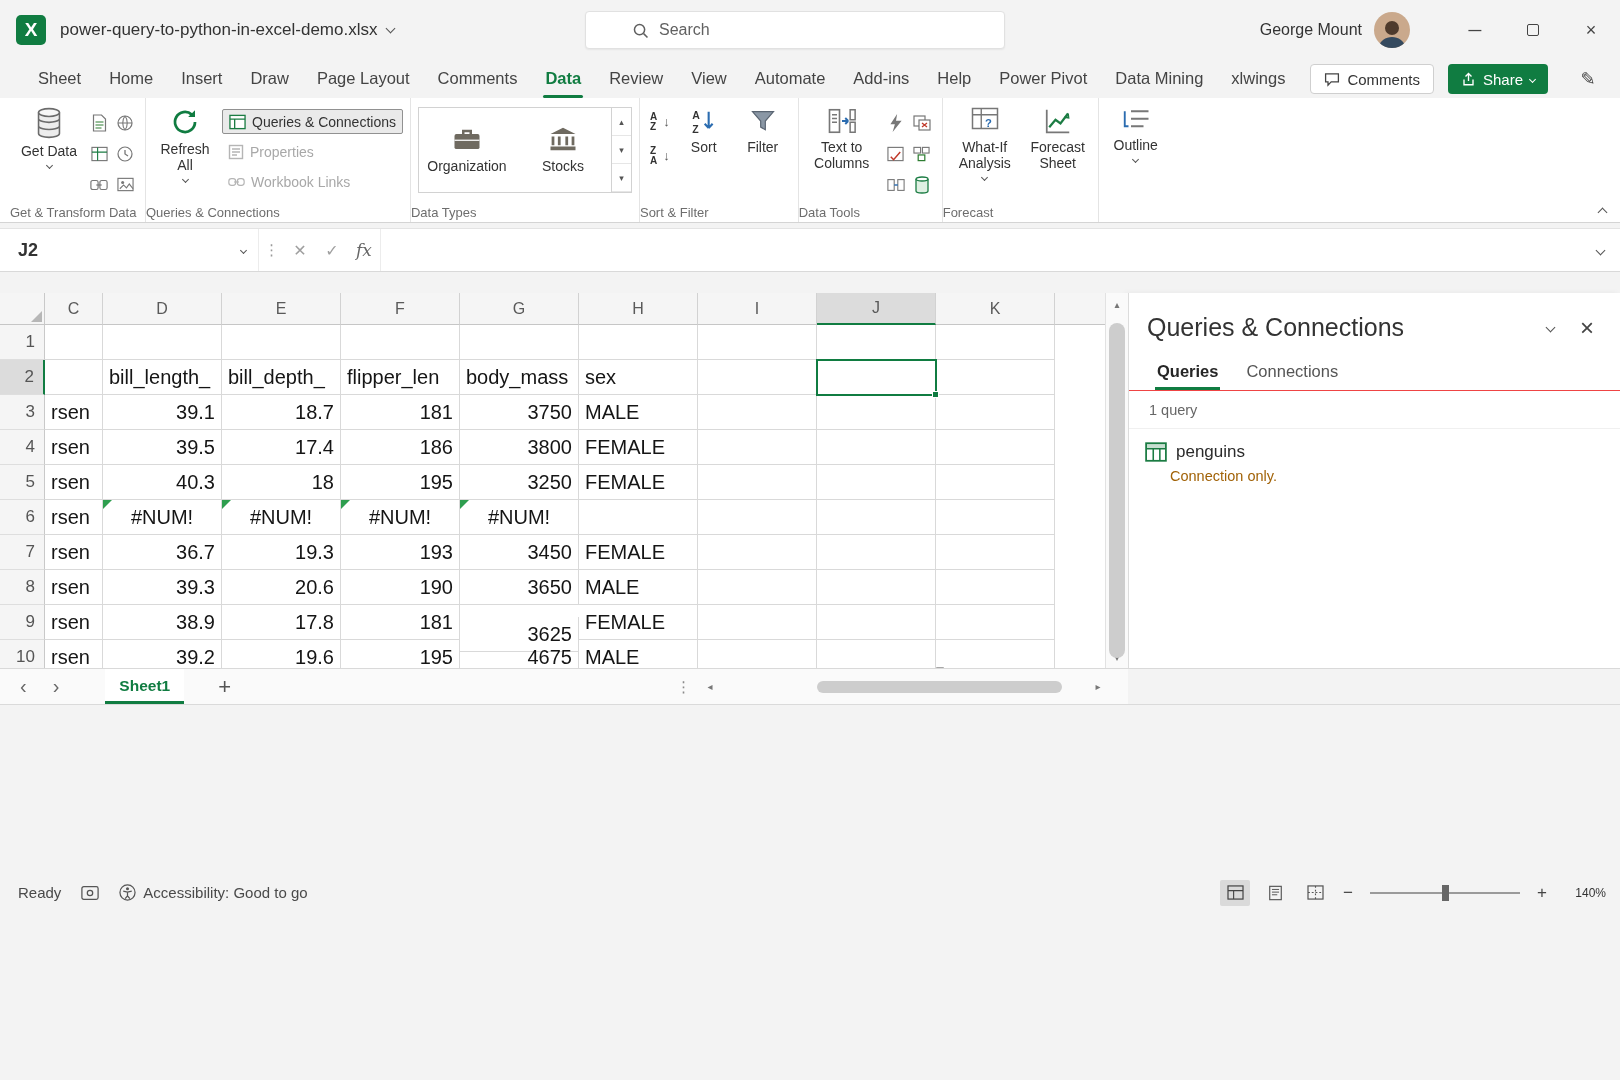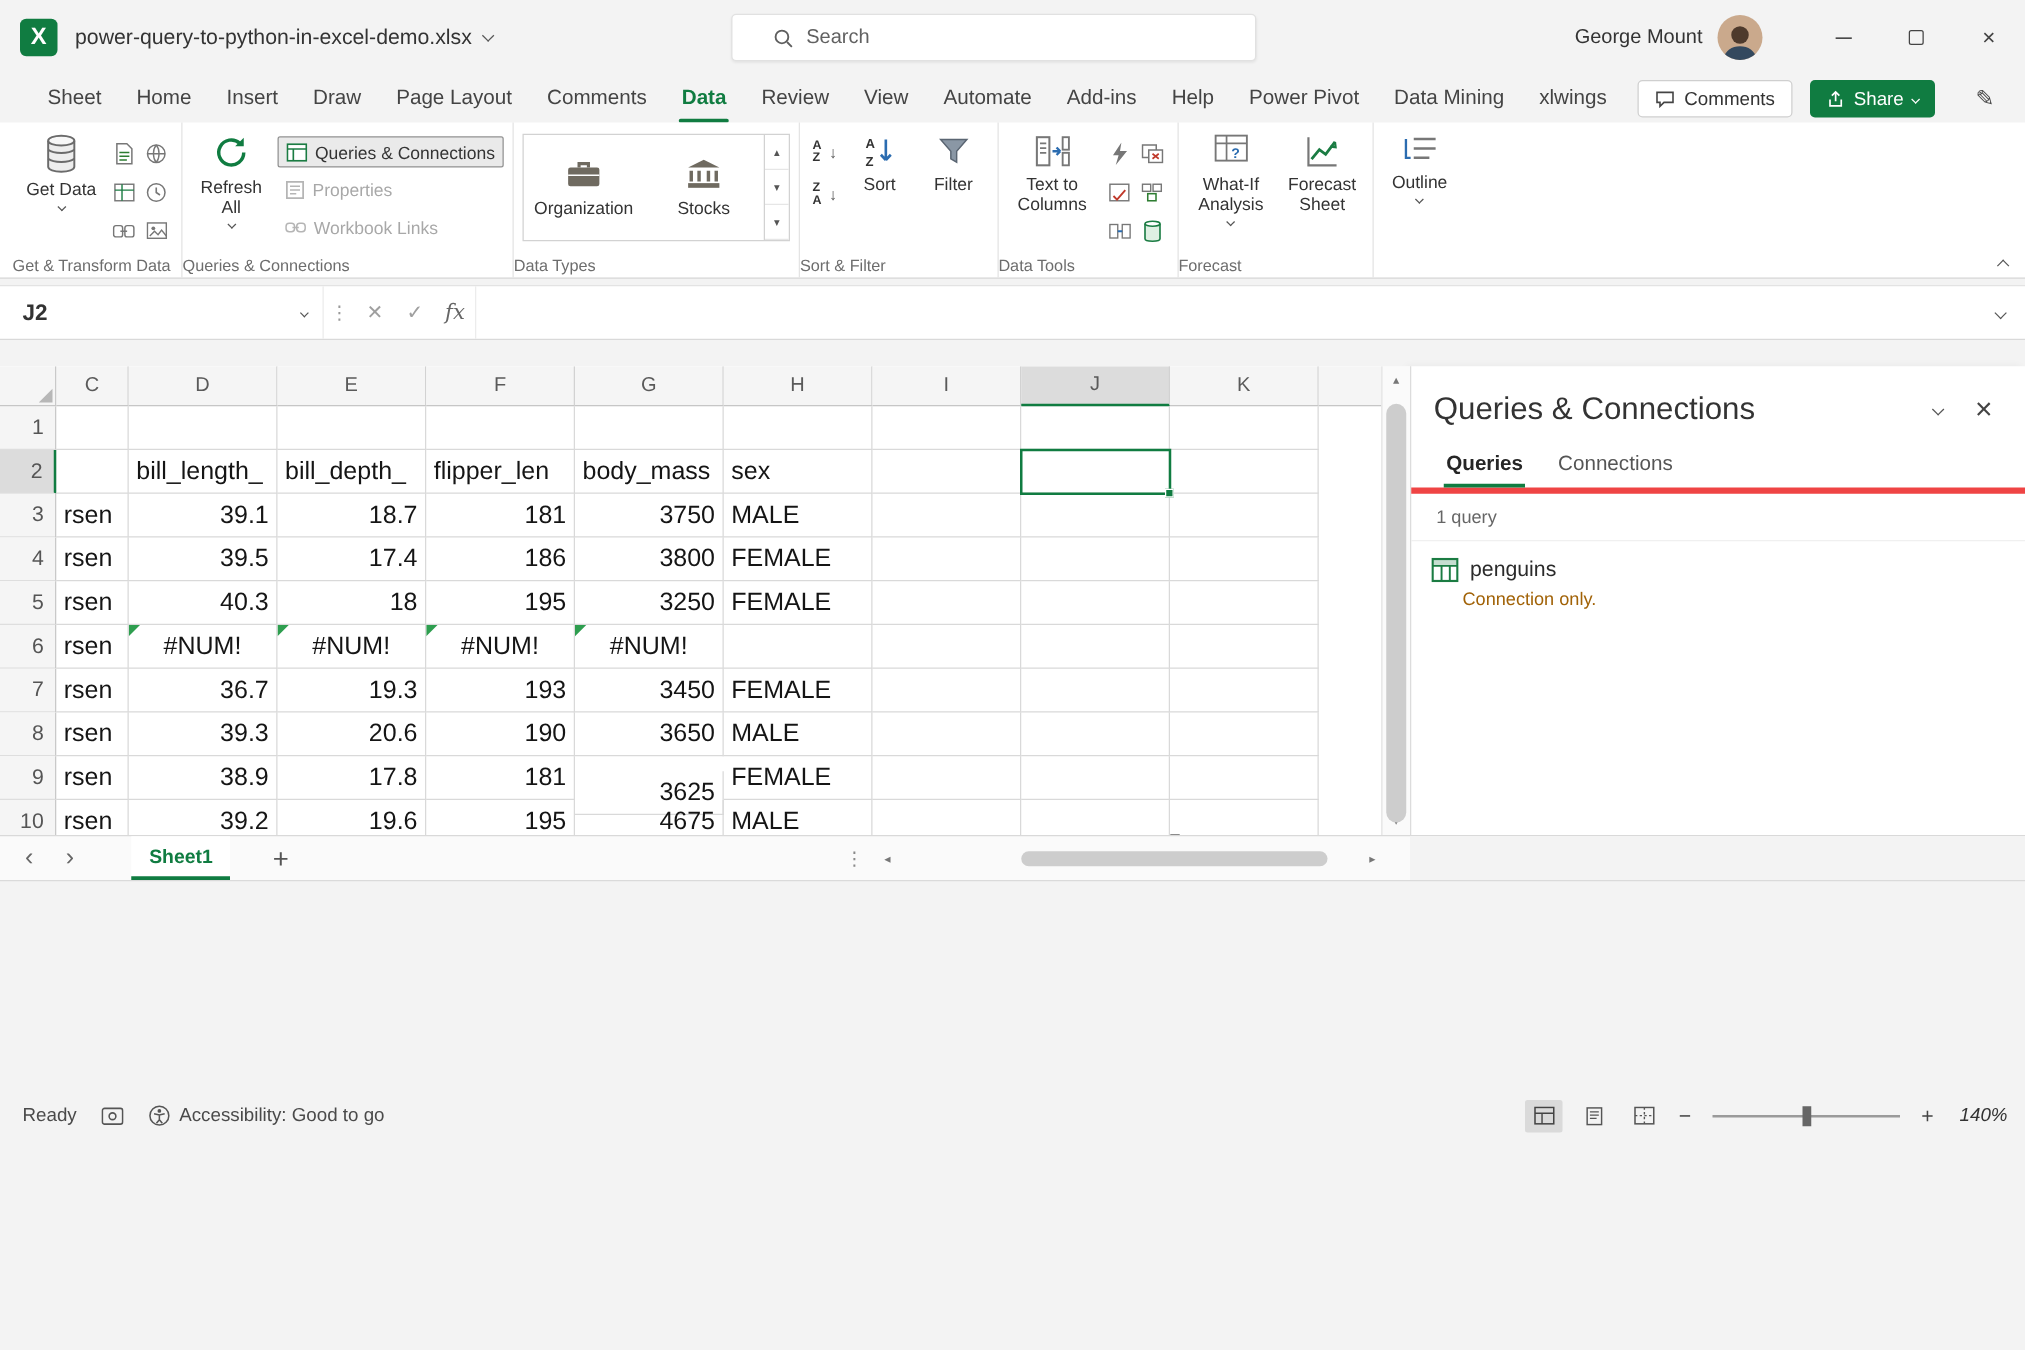--- a/index.html
+++ b/index.html
@@ -8,21 +8,21 @@
   .app { display:flex; flex-direction:column; width:1620px; height:1080px; }
 
   
   .titlebar { height:60px; background:#f3f3f3; display:flex; align-items:center; position:relative; flex:0 0 auto; }
   .excel-logo { width:30px; height:30px; margin-left:16px; background:#107C41; border-radius:5px; color:#fff; font-weight:bold; font-size:19px; display:flex; align-items:center; justify-content:center; }
   .filename { margin-left:14px; font-size:17px; color:#333; }
   .chv { display:inline-block; width:7px; height:7px; border-right:1.6px solid #555; border-bottom:1.6px solid #555; transform:rotate(45deg); }
   .chv.sm { width:5px; height:5px; }
   .chv.up { transform:rotate(-135deg); }
   .fn-chv { margin-left:10px; margin-top:-3px; }
-  .searchbox { position:absolute; left:585px; top:11px; width:420px; height:38px; background:#fff; border:1px solid #e1e1e1; border-radius:4px; display:flex; align-items:center; gap:10px; padding-left:32px; box-shadow:0 1px 2px rgba(0,0,0,.06); }
+  .searchbox { position:absolute; left:585px; top:11px; width:420px; height:38px; background:#fff; border:1px solid #e1e1e1; border-radius:4px; display:flex; align-items:center; gap:10px; padding-left:46px; box-shadow:0 1px 2px rgba(0,0,0,.06); }
   .searchbox span { color:#616161; font-size:16px; }
   .user-block { position:absolute; right:210px; display:flex; align-items:center; gap:12px; }
   .user-block .uname { font-size:16px; color:#333; }
   .avatar { width:36px; height:36px; border-radius:50%; overflow:hidden; background:#caa98c; display:flex; align-items:flex-end; justify-content:center; }
   .wincontrols { position:absolute; right:0; top:0; height:60px; display:flex; }
   .wincontrols > div { width:58px; height:60px; display:flex; align-items:center; justify-content:center; font-size:18px; color:#444; }
   .maxbox { width:12px; height:12px; border:1.4px solid #444; border-radius:2px; display:inline-block; }
   .wc-close { font-size:22px; }
 
   
@@ -93,21 +93,21 @@
   .varrow { height:22px; display:flex; align-items:center; justify-content:center; font-size:10px; color:#777; }
   .vtrack { flex:1; position:relative; }
   .vthumb { position:absolute; left:3px; right:3px; top:8px; height:335px; background:#cdcdcd; border-radius:8px; }
 
   
   .panel { flex:1; background:#fff; border-left:1px solid #dcdcdc; box-shadow:-3px 0 6px rgba(0,0,0,.05); display:flex; flex-direction:column; }
   .panel-head { display:flex; align-items:center; padding:20px 20px 10px 18px; }
   .panel-title { font-size:25px; color:#333; flex:1; }
   .panel-icons { display:flex; align-items:center; gap:26px; padding-right:6px; }
   .panel-close { font-size:24px; color:#444; line-height:1; }
-  .panel-tabs { display:flex; gap:8px; padding:2px 18px 0; border-bottom:5px solid #ef4444; }
+  .panel-tabs { display:flex; gap:8px; padding:2px 18px 0; border-bottom:1px solid #ef4444; }
   .ptab { font-size:16.5px; color:#555; padding:8px 10px 9px; position:relative; }
   .ptab.active { color:#262626; font-weight:bold; }
   .ptab.active::after { content:""; position:absolute; left:8px; right:8px; bottom:0; height:3px; background:#107C41; }
   .panel-summary { font-size:14.5px; color:#666; padding:11px 20px 10px; border-bottom:1px solid #f0f0f0; }
   .query-item { padding:13px 16px 4px; display:flex; align-items:center; gap:9px; font-size:17px; color:#2b2b2b; }
   .query-sub { padding:2px 16px 10px 41px; font-size:14.5px; color:#a16207; }
 
   
   .sheetbar { height:36px; background:#fafafa; border-top:1px solid #d9d9d9; display:flex; align-items:center; position:relative; flex:0 0 auto; }
   .snav { display:flex; gap:26px; padding-left:20px; color:#666; font-size:20px; }
@@ -122,21 +122,21 @@
 
   
   .statusbar { height:34px; background:#f3f3f3; border-top:1px solid #dadada; display:flex; align-items:center; position:relative; flex:1; }
   .sb-left { display:flex; align-items:center; gap:20px; padding-left:18px; font-size:15px; color:#4a4a4a; }
   .sb-right { position:absolute; right:14px; display:flex; align-items:center; gap:10px; }
   .viewbtn { width:30px; height:26px; display:flex; align-items:center; justify-content:center; }
   .viewbtn.active { background:#dadada; border-radius:2px; }
   .zoomline { width:150px; height:2px; background:#9a9a9a; position:relative; margin:0 4px; }
   .zoomthumb { position:absolute; left:72px; top:-7px; width:7px; height:16px; background:#666; }
   .zoomsign { font-size:17px; color:#444; width:16px; text-align:center; }
-  .zoomtext { font-size:15px; color:#333; width:46px; text-align:right;font-style:italic; }
+  .zoomtext { font-size:12px; color:#333; width:46px; text-align:right; }
   .acc-ic { display:flex; align-items:center; gap:7px; }
 </style>
 </head>
 <body>
 
 <div class="app">
 
   <div class="titlebar">
     <div class="excel-logo">X</div>
     <div class="filename">power-query-to-python-in-excel-demo.xlsx</div>

